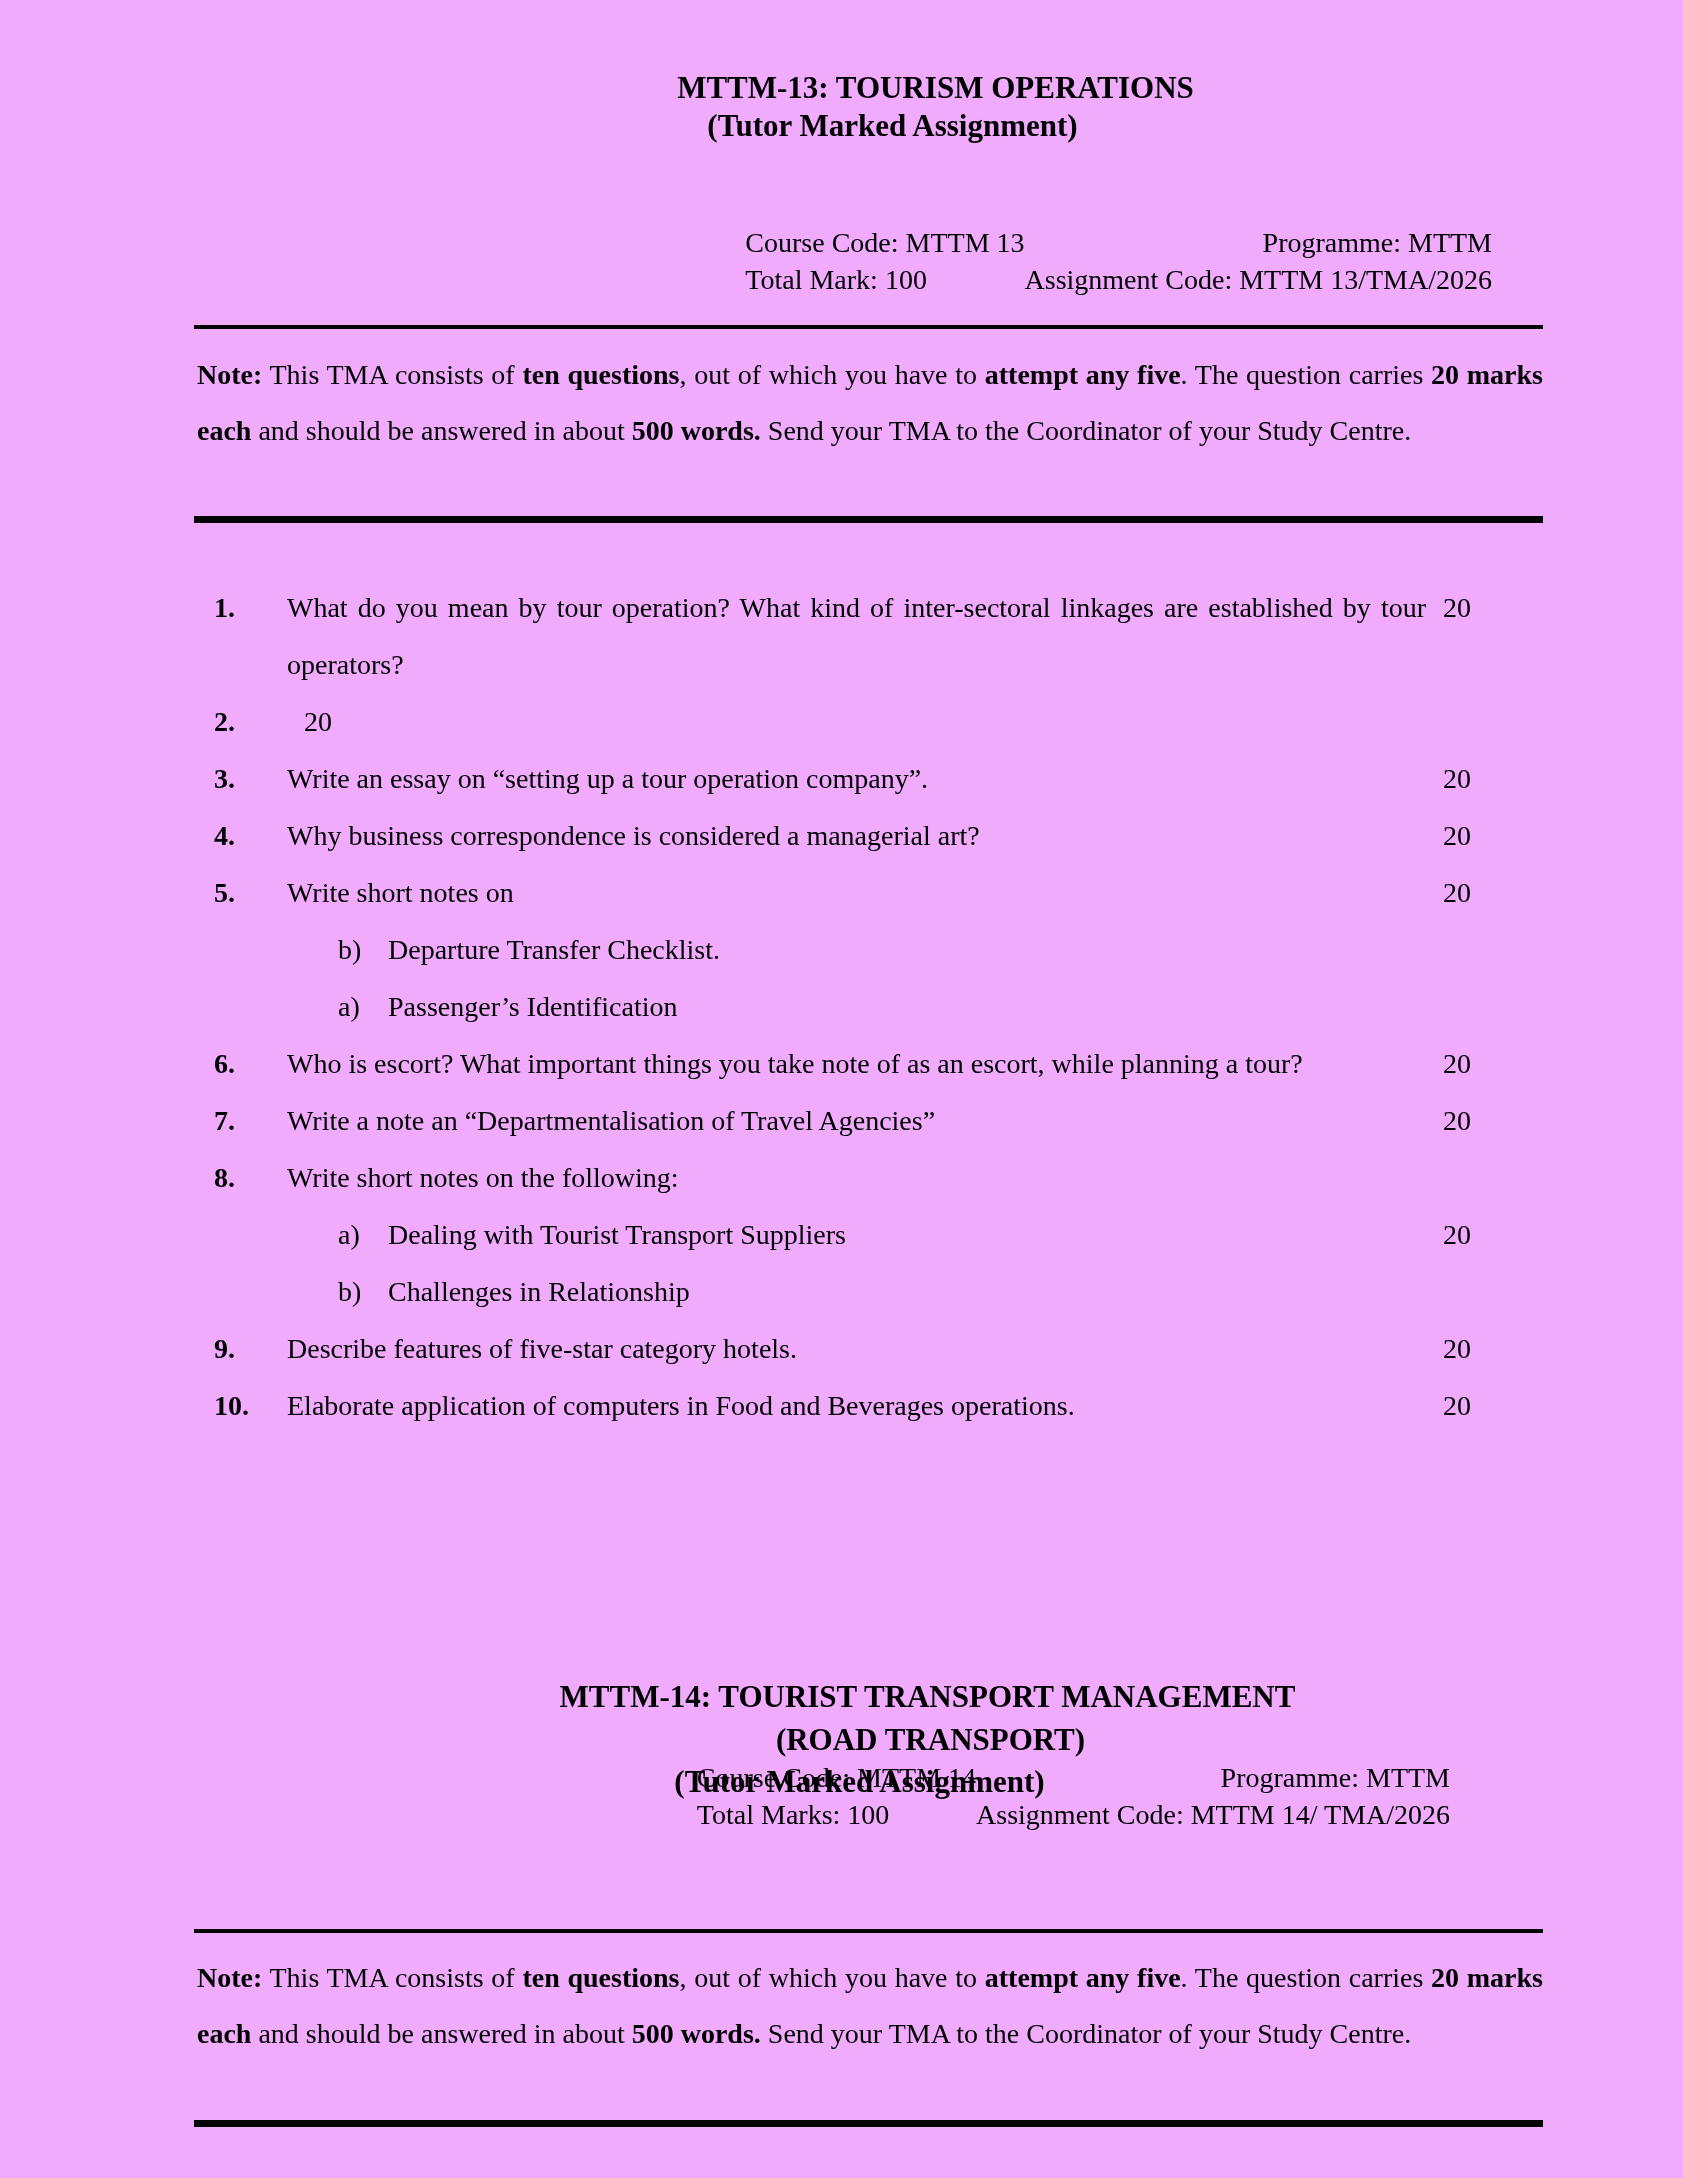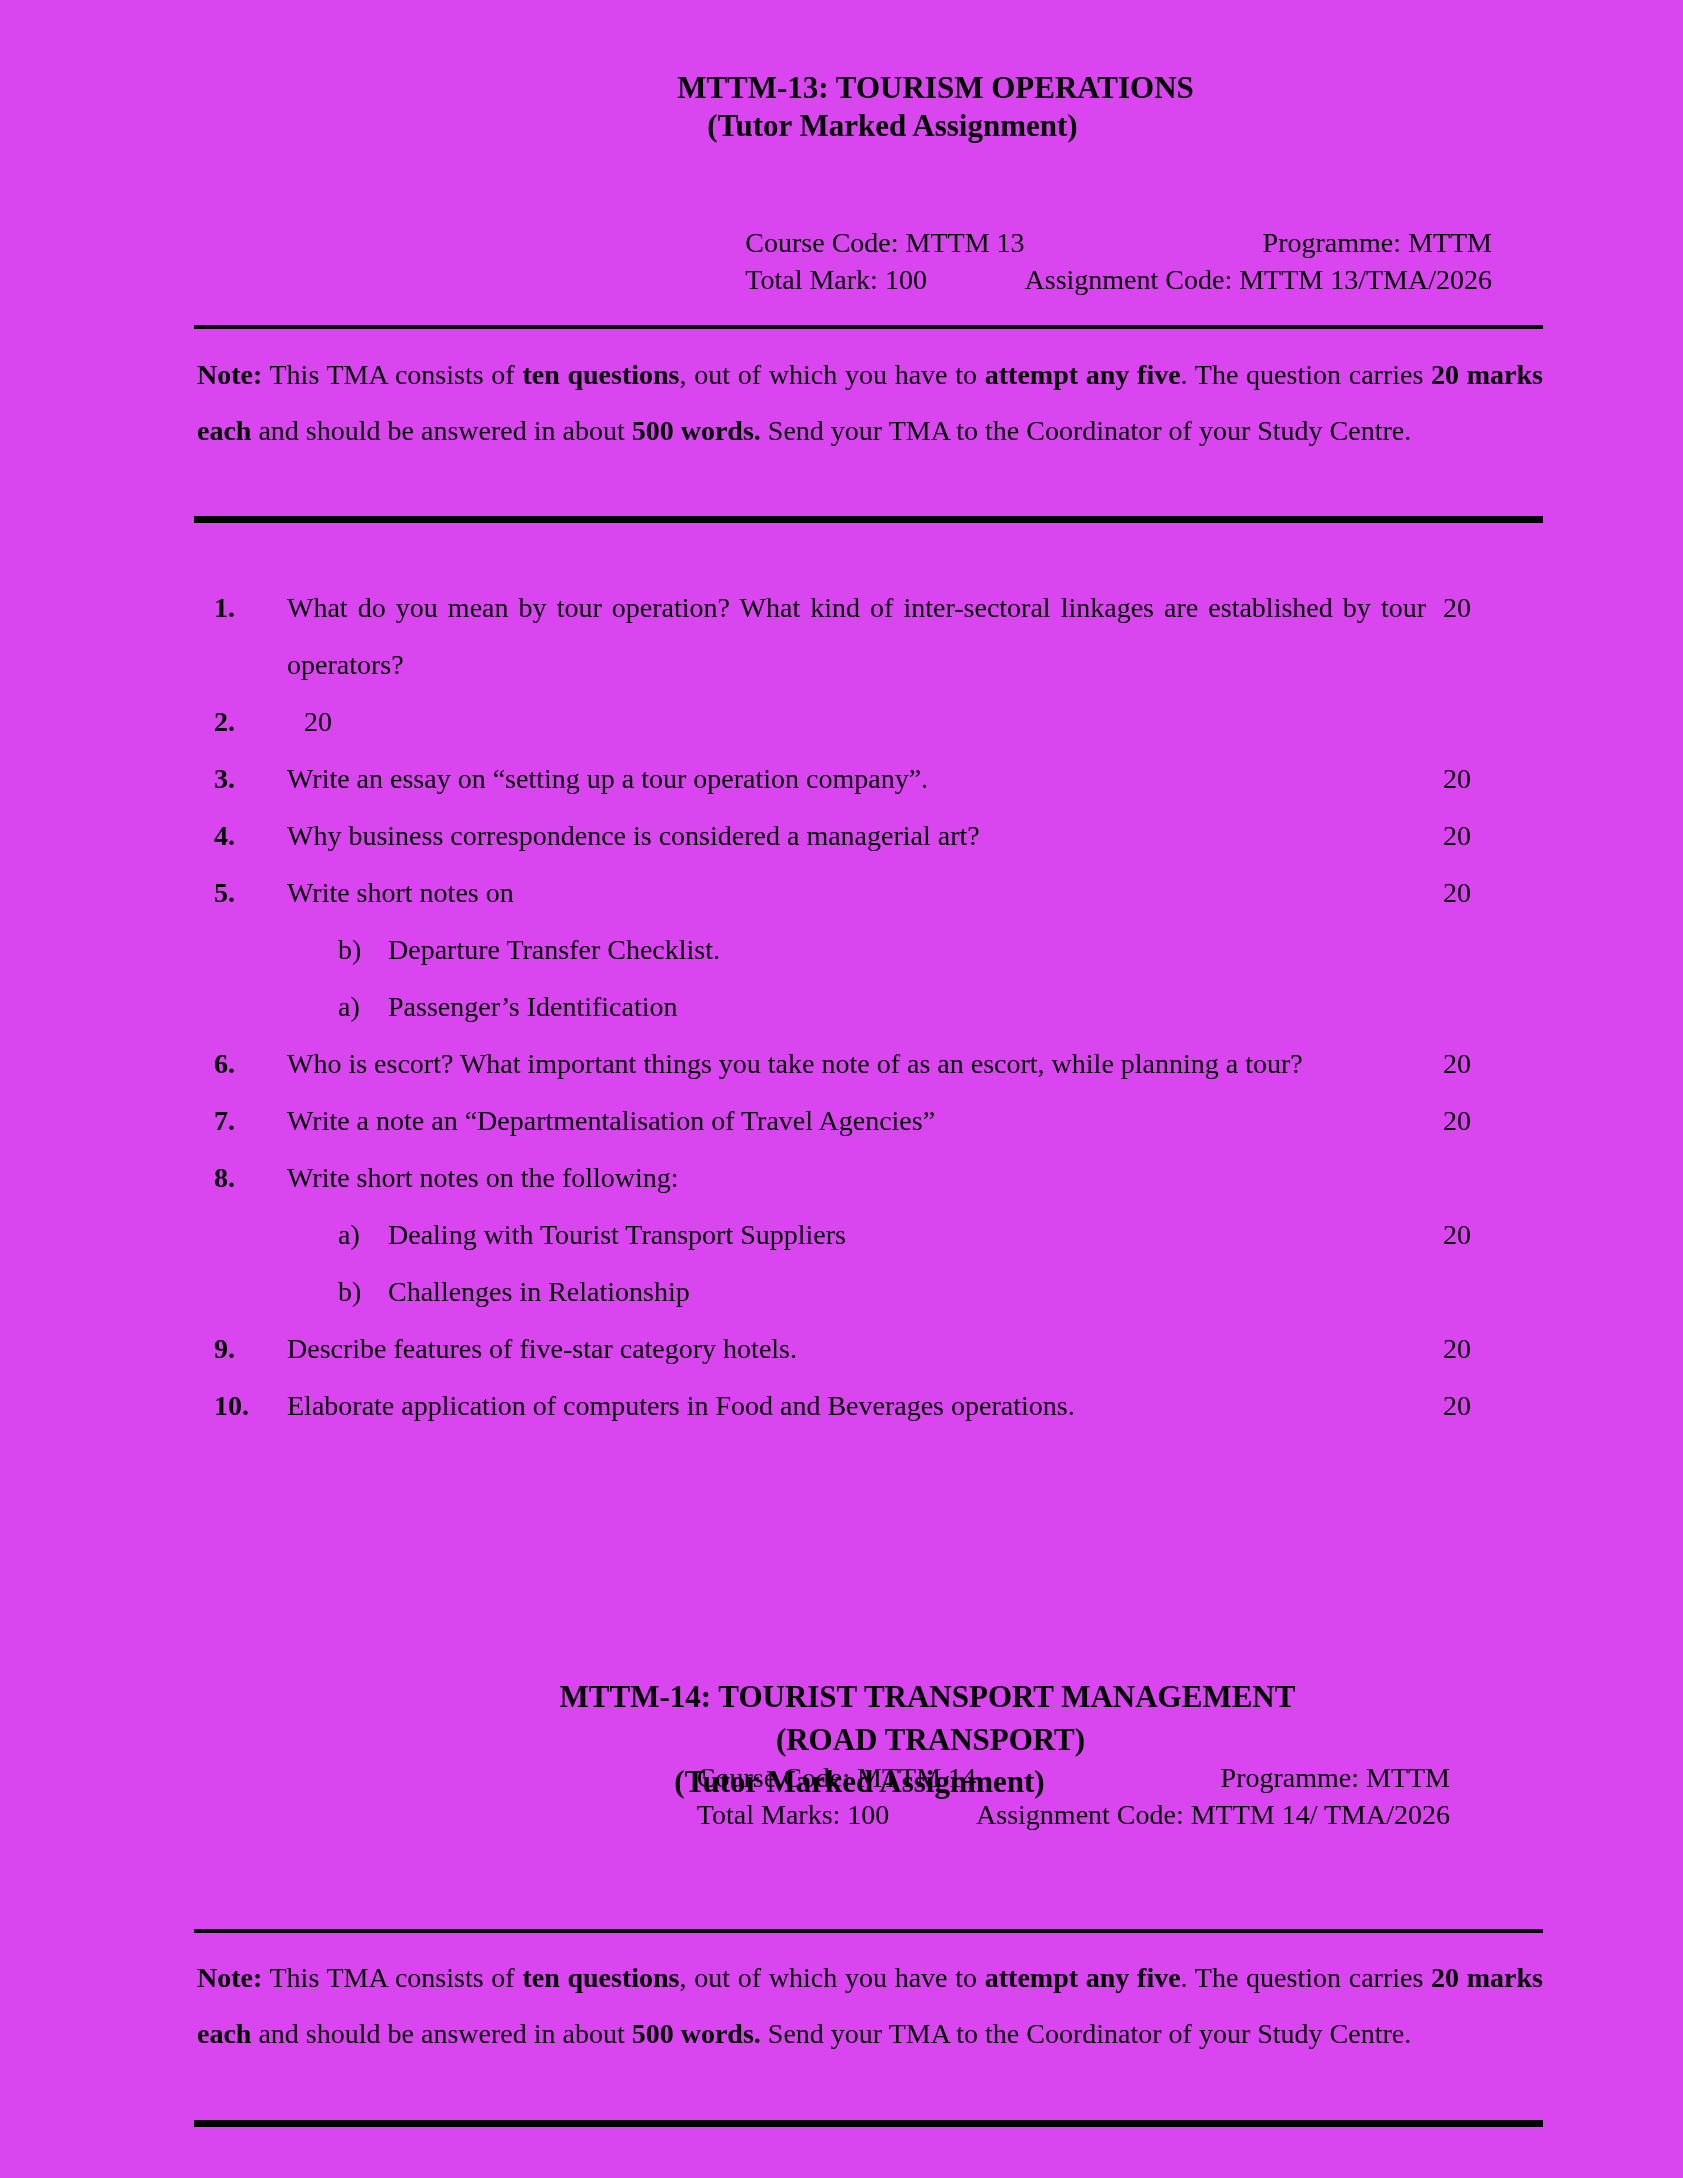--- a/index.html
+++ b/index.html
@@ -1,20 +1,20 @@
 <!DOCTYPE html>
 <html><head>
 <meta charset="utf-8">
 <style>
   html,body{margin:0;padding:0;background:#ffffff;}
   .page{
     position:relative;
     width:1683px;
     height:2178px;
-    background:#d946ef;
+    background:#f0abfc;
     color:#000000;
     font-family:"Liberation Serif","DejaVu Serif",serif;
     overflow:hidden;
   }
   .center{
     position:absolute;left:0;right:0;
     text-align:center;
     font-weight:bold;
     font-size:31px;
     line-height:38px;

